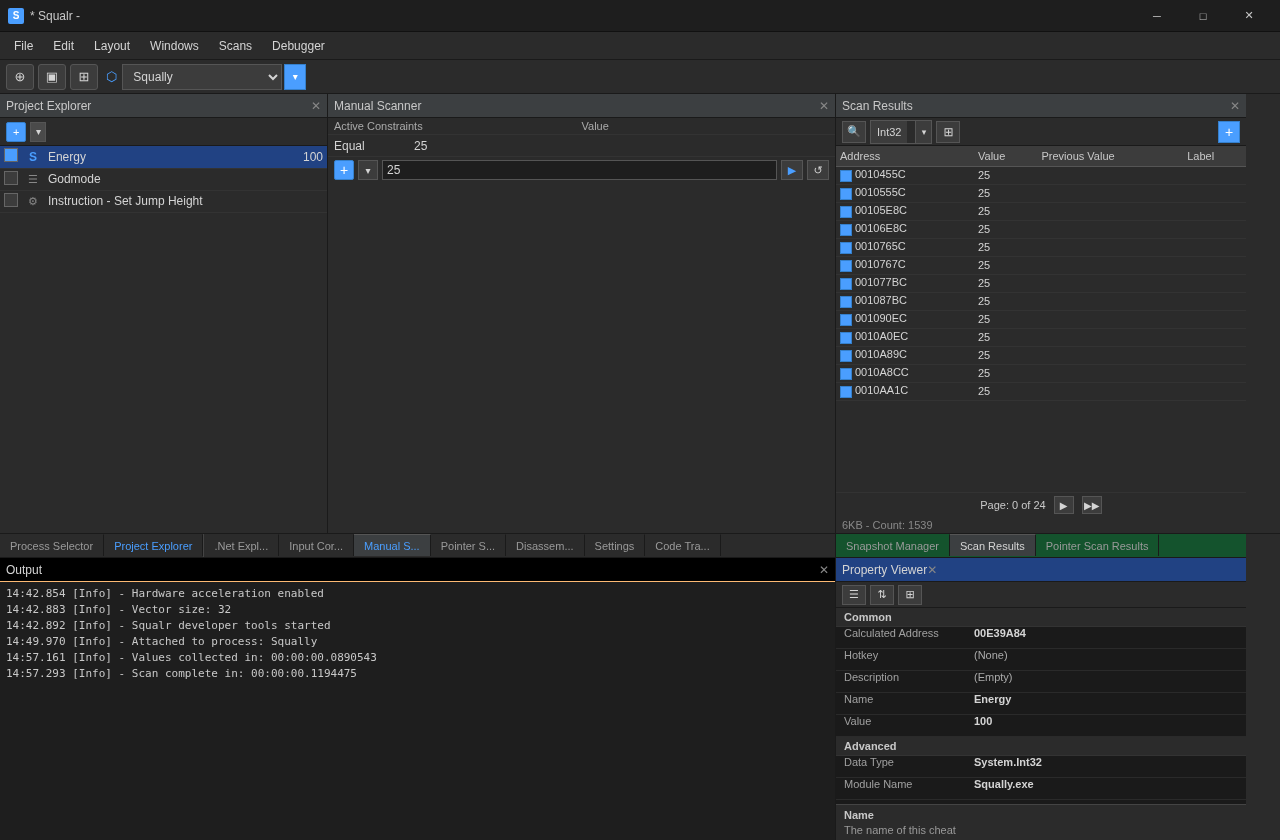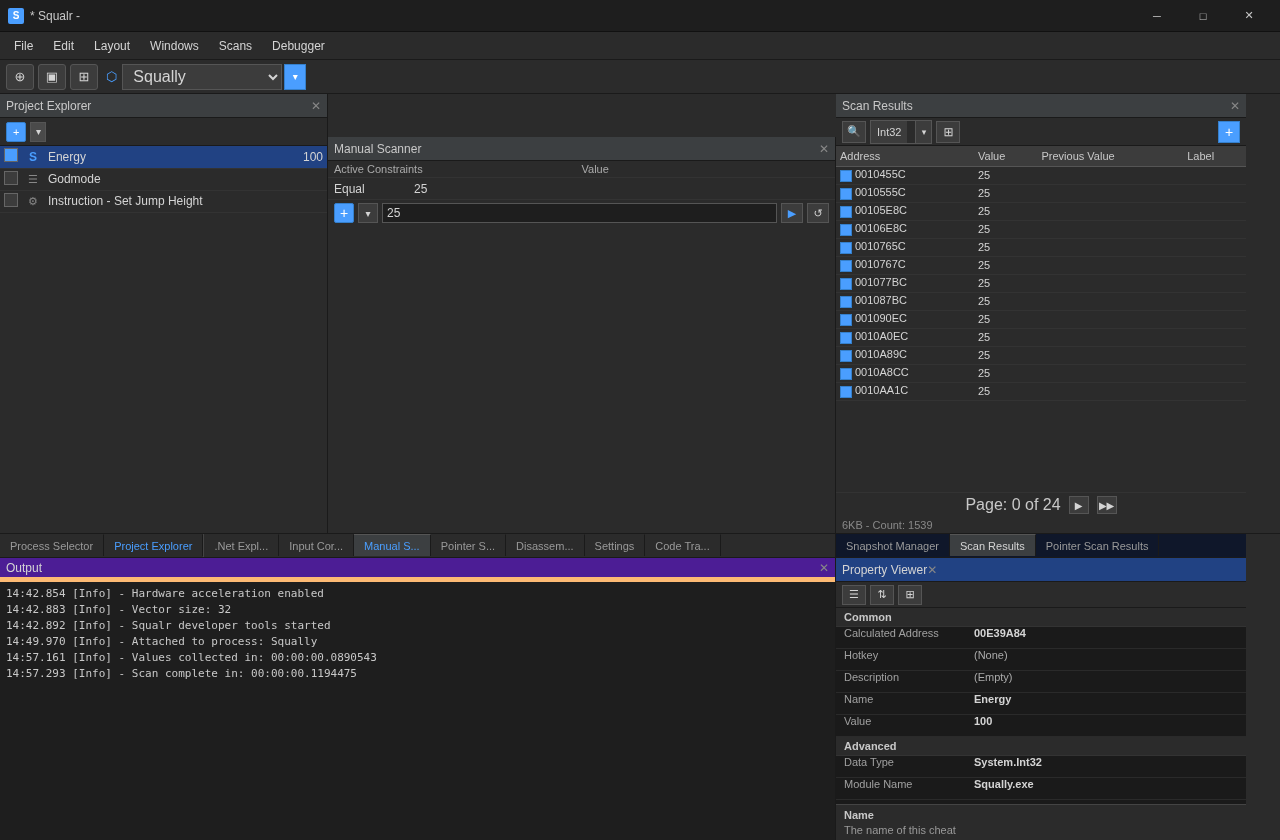--- a/index.html
+++ b/index.html
@@ -103,21 +103,21 @@
       align-items: center;
       gap: 2px;
       margin-left: 4px;
     }
     .process-select {
       background: #3c3c3c;
       border: 1px solid #555;
       color: #d4d4d4;
       height: 26px;
       padding: 0 6px;
-      font-size: 16px;
+      font-size: 12px;
       min-width: 160px;
     }
     .process-dropdown-btn {
       width: 22px;
       height: 26px;
       background: #4a9eff;
       border: 1px solid #3580cc;
       display: flex;
       align-items: center;
       justify-content: center;
@@ -134,21 +134,20 @@
       border-right: 1px solid #1a1a1a;
     }
 
     
     .panel-manual-scanner {
       flex: 1;
       display: flex;
       flex-direction: column;
       border-right: 1px solid #1a1a1a;
       max-width: 508px;
-      margin-top: 43px;
     }
 
     
     .panel-scan-results {
       width: 410px;
       display: flex;
       flex-direction: column;
     }
 
     
@@ -463,21 +462,21 @@
       background: #3c3c3c;
       border: 1px solid #555;
       display: flex;
       align-items: center;
       justify-content: center;
       cursor: pointer;
       color: #d4d4d4;
       font-size: 10px;
     }
     .page-count-text {
-      font-size: 16px;
+      font-size: 11px;
       color: #c8c8c8;
     }
     .btab {
       height: 22px;
       padding: 0 10px;
       display: flex;
       align-items: center;
       cursor: pointer;
       font-size: 11px;
       color: #999;
@@ -493,22 +492,22 @@
 
     
     .output-panel {
       width: calc(328px + 508px);
       border-right: 1px solid #1a1a1a;
       display: flex;
       flex-direction: column;
     }
     .output-header {
       height: 24px;
-      background: #4c1d95;
-      border-bottom: 5px solid #fdba74;
+      background: #000000;
+      border-bottom: 1px solid #fdba74;
       display: flex;
       align-items: center;
       justify-content: space-between;
       padding: 0 6px;
       flex-shrink: 0;
     }
     .output-content {
       flex: 1;
       background: #1e1e1e;
       padding: 4px 6px;
@@ -905,21 +904,21 @@
           <div class="output-line">14:42.883  [Info] - Vector size: 32</div>
           <div class="output-line">14:42.892  [Info] - Squalr developer tools started</div>
           <div class="output-line">14:49.970  [Info] - Attached to process: Squally</div>
           <div class="output-line">14:57.161  [Info] - Values collected in: 00:00:00.0890543</div>
           <div class="output-line">14:57.293  [Info] - Scan complete in: 00:00:00.1194475</div>
         </div>
     </div>
 
     <div class="property-panel">
 
-      <div style="display:flex; background:#0f172a; border-bottom:1px solid #1a1a1a; height:24px; flex-shrink:0;">
+      <div style="display:flex; background:#14532d; border-bottom:1px solid #1a1a1a; height:24px; flex-shrink:0;">
         <div class="btab">Snapshot Manager</div>
         <div class="btab active">Scan Results</div>
         <div class="btab">Pointer Scan Results</div>
       </div>
       <div class="property-header">
         <span>Property Viewer</span>
         <span class="panel-close-btn">✕</span>
       </div>
       <div class="property-toolbar">
         <div class="prop-btn">☰</div>

